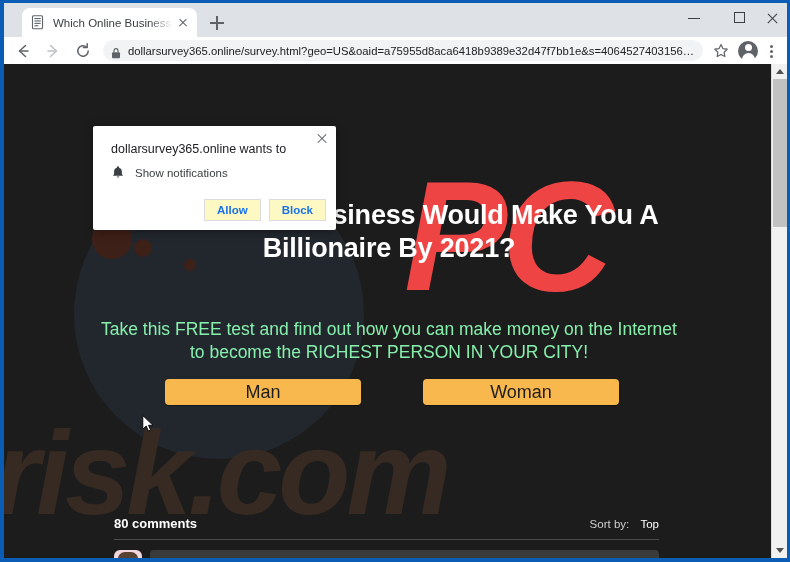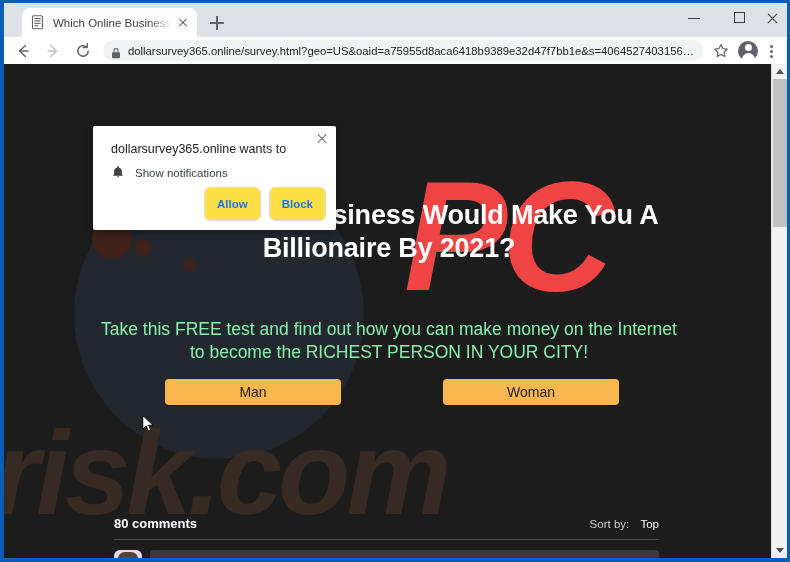--- a/index.html
+++ b/index.html
@@ -262,26 +262,26 @@
   }
 
   #answers {
     position: absolute;
     left: 161px; top: 315px;
     width: 454px;
     display: flex;
     justify-content: space-between;
   }
   .answer-btn {
-    width: 176px; height: 26px;
+    width: 196px; height: 26px;
     background: #f8b84e;
     border: none;
     border-radius: 4px;
     color: #1d1d1d;
-    font-size: 14px;
+    font-size: 18px;
     font-family: "Liberation Sans", sans-serif;
     cursor: pointer;
     box-shadow: 0 1px 0 rgba(0,0,0,.35);
   }
 
   
   #comments {
     position: absolute;
     left: 110px; top: 452px;
     width: 545px;
@@ -394,25 +394,25 @@
   #bell-icon { width: 14px; height: 15px; position: relative; margin-right: 10px; }
   #perm-option { font-size: 11.5px; color: #3c4043; }
   #perm-buttons {
     position: absolute;
     right: 10px; bottom: 9px;
     display: flex;
     gap: 8px;
   }
   .perm-btn {
     min-width: 52px;
-    height: 34px;
+    height: 22px;
     padding: 0 12px;
-    background: #fde047;
+    background: #fef9c3;
     border: 1px solid #dadce0;
-    border-radius: 6px;
+    border-radius: 0;
     color: #1a73e8;
     font-size: 11.5px;
     font-weight: 700;
     font-family: "Liberation Sans", sans-serif;
     cursor: pointer;
   }
 
   
   #cursor {
     position: absolute;

